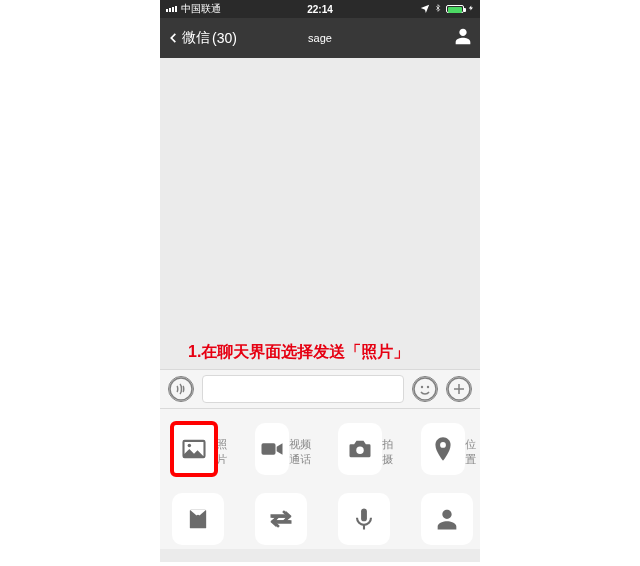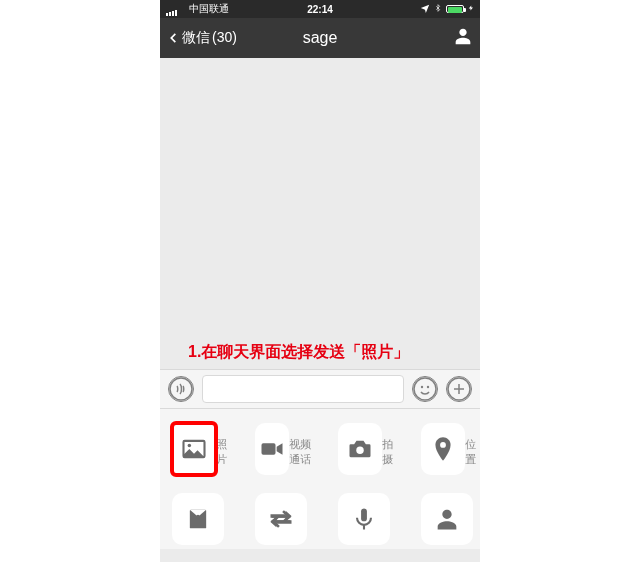--- a/index.html
+++ b/index.html
@@ -23,21 +23,21 @@
   .status-bar {
     height: 18px;
     background: #2a2a2a;
     color: #fff;
     display: flex;
     align-items: center;
     justify-content: space-between;
     font-size: 10px;
     padding: 0 6px;
   }
-  .status-left { display: flex; align-items: flex-end; gap: 12px; }
+  .status-left { display: flex; align-items: center; gap: 4px; }
   .status-right { display: flex; align-items: center; gap: 4px; }
   .signal-bars { display: inline-flex; align-items: flex-end; gap: 1px; }
   .signal-bars span { width: 2px; background: #fff; display: inline-block; }
   .signal-bars span:nth-child(1){height:3px}
   .signal-bars span:nth-child(2){height:4px}
   .signal-bars span:nth-child(3){height:5px}
   .signal-bars span:nth-child(4){height:6px}
   .battery {
     width: 18px; height: 8px; border: 1px solid #fff; border-radius: 2px;
     position: relative; display: inline-block;
@@ -53,24 +53,24 @@
   .nav-bar {
     height: 40px;
     background: #383838;
     color: #fff;
     display: flex;
     align-items: center;
     justify-content: space-between;
     padding: 0 6px;
     position: relative;
   }
-  .nav-back { display:flex; gap:2px; font-size:14px; }
+  .nav-back { display:flex; align-items:center; gap:2px; font-size:14px; }
   .nav-title {
     position:absolute; left:50%; transform:translateX(-50%);
-    font-size:16px; color: #fff;
+    font-size:11px; color: #fff;
   }
   .profile-icon { width:22px; height:22px; }
 
   
   .chat-body {
     height: 280px;
     background: #ebebeb;
   }
 
   

